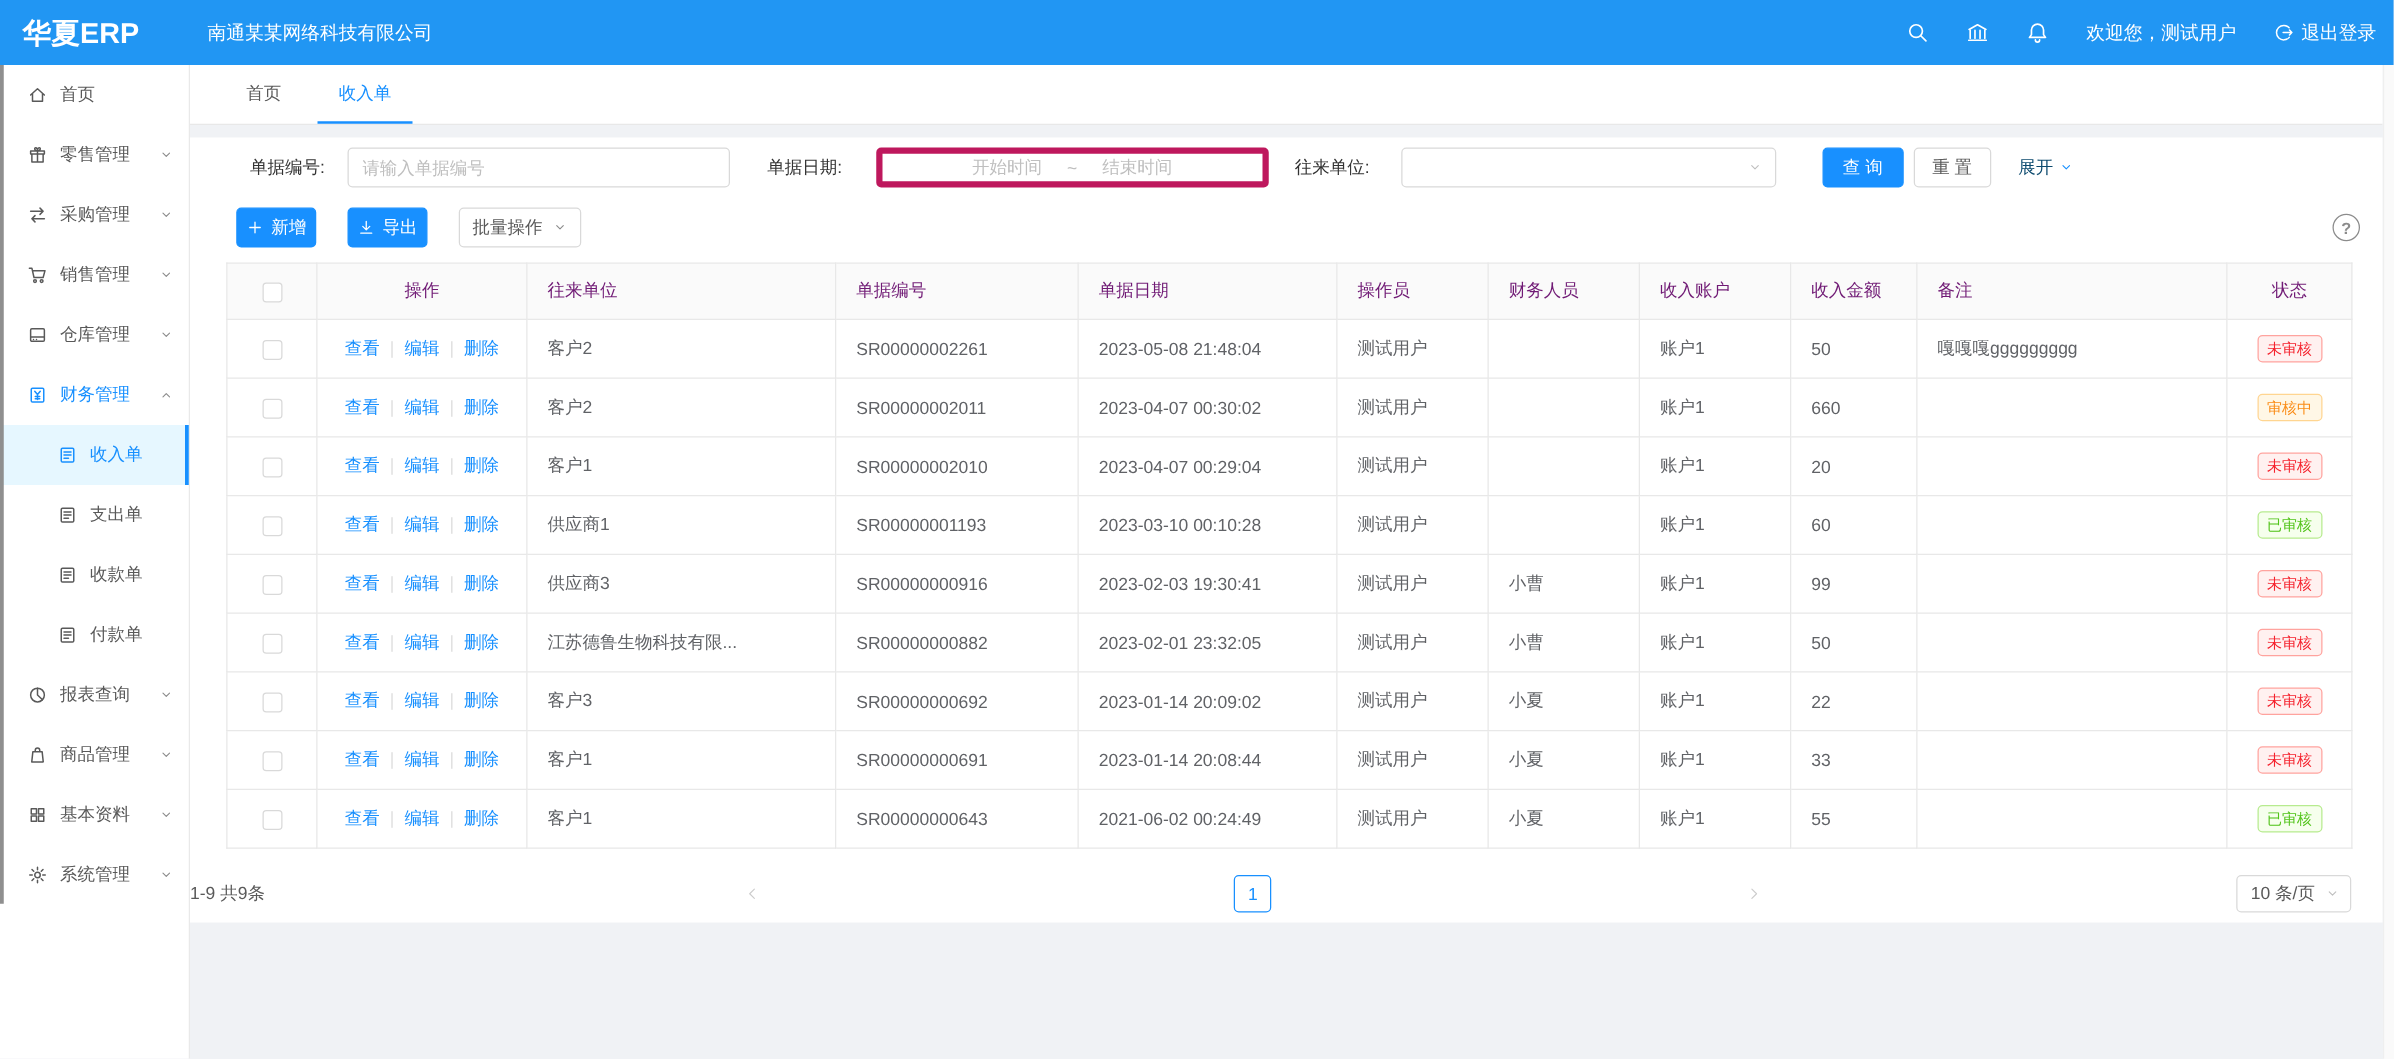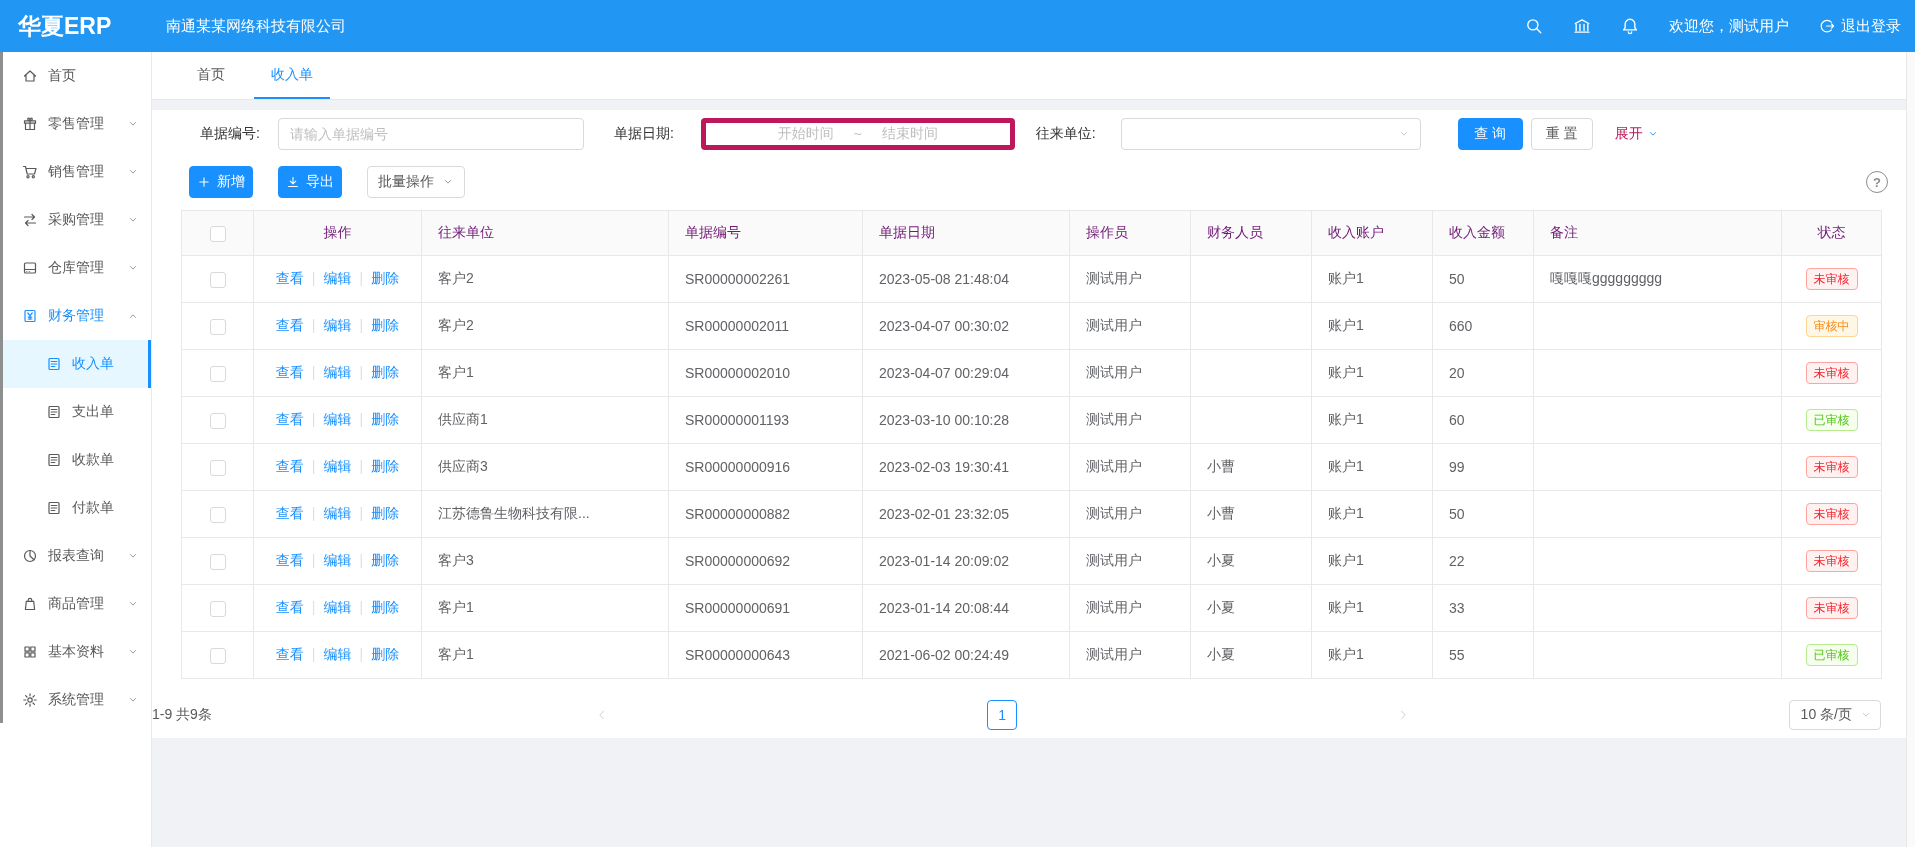--- a/index.html
+++ b/index.html
@@ -41,21 +41,21 @@
   .f-range{width:314px;height:32px;border:5px solid #be185d;border-radius:4px;margin-left:27px;display:flex;align-items:center;justify-content:center;gap:20px;font-size:14px;cursor:text;background:#fff}
   .f-range .ph{color:#bfbfbf}
   .f-select{width:300px;height:32px;border:1px solid #d9d9d9;border-radius:4px;margin-left:25px;display:flex;align-items:center;justify-content:flex-end;padding-right:10px;cursor:pointer;background:#fff}
   .chev{width:12px;height:12px;color:#bfbfbf;display:inline-flex}
   .chev svg{width:12px;height:12px}
   .btn{height:32px;border:1px solid #d9d9d9;background:#fff;border-radius:4px;font-size:14px;color:#595959;display:inline-flex;align-items:center;justify-content:center;cursor:pointer;font-family:inherit}
   .btn.primary{background:#1890ff;border-color:#1890ff;color:#fff}
   .w65{width:65px}.w62{width:62px}.w64{width:64px}
   .b-icon{width:14px;height:14px;display:inline-flex;margin-right:6px}
   .b-icon svg{width:14px;height:14px}
-  .expand{color:#be185d;font-size:14px;display:inline-flex;align-items:center;gap:4px;cursor:pointer}
+  .expand{color:#0c4a6e;font-size:14px;display:inline-flex;align-items:center;gap:4px;cursor:pointer}
   .expand .chev{color:#1890ff}
   .toolbar{display:flex;align-items:center;margin:16px 18px 0 37px}
   .toolbar .btn+.btn{margin-left:25px}
   .btn.batch{width:98px;gap:8px}
   .btn.batch .chev{color:#8c8c8c}
   .help{margin-left:auto;width:22px;height:22px;border:1px solid #8c8c8c;border-radius:50%;color:#8c8c8c;display:flex;align-items:center;justify-content:center;font-size:13px;font-weight:700;cursor:pointer}
   
   .grid-table{margin:12px 0 0 29px;border-collapse:collapse;table-layout:fixed;width:1700px;font-size:14px;background:#fff}
   .grid-table th{height:45px;background:#fafafa;font-weight:400;color:#701a75;border:1px solid #e8e8e8;padding:0 16px;text-align:left;white-space:nowrap}
   .grid-table td{height:47px;border:1px solid #e8e8e8;color:#606266;padding:0 16px;overflow:hidden;white-space:nowrap;text-overflow:ellipsis;background:#fff}
@@ -132,39 +132,39 @@
           <span class="mi-label">零售管理</span>
           <span class="mi-chev down">
             <svg viewBox="0 0 16 16" fill="none" stroke="currentColor" stroke-width="1.2" stroke-linecap="round" stroke-linejoin="round">
               <path d="M4.5 6 8 9.5 11.5 6"></path>
             </svg>
           </span>
         </div>
         <div class="menu-item">
           <span class="mi-icon">
             <svg viewBox="0 0 16 16" fill="none" stroke="currentColor" stroke-width="1.2" stroke-linecap="round" stroke-linejoin="round">
+              <path d="M2.5 5h10M10 2.5 12.5 5 10 7.5M13.5 11h-10M6 8.5 3.5 11 6 13.5"></path>
+            </svg>
+          </span>
+          <span class="mi-label">采购管理</span>
+          <span class="mi-chev down">
+            <svg viewBox="0 0 16 16" fill="none" stroke="currentColor" stroke-width="1.2" stroke-linecap="round" stroke-linejoin="round">
+              <path d="M4.5 6 8 9.5 11.5 6"></path>
+            </svg>
+          </span>
+        </div>
+        <div class="menu-item">
+          <span class="mi-icon">
+            <svg viewBox="0 0 16 16" fill="none" stroke="currentColor" stroke-width="1.2" stroke-linecap="round" stroke-linejoin="round">
               <path d="M1.5 2.5h2l1.7 7.5h7.3l1.5-5.5H4"></path>
               <circle cx="6" cy="12.8" r="1.1"></circle>
               <circle cx="11.3" cy="12.8" r="1.1"></circle>
             </svg>
           </span>
           <span class="mi-label">销售管理</span>
-          <span class="mi-chev down">
-            <svg viewBox="0 0 16 16" fill="none" stroke="currentColor" stroke-width="1.2" stroke-linecap="round" stroke-linejoin="round">
-              <path d="M4.5 6 8 9.5 11.5 6"></path>
-            </svg>
-          </span>
-        </div>
-        <div class="menu-item">
-          <span class="mi-icon">
-            <svg viewBox="0 0 16 16" fill="none" stroke="currentColor" stroke-width="1.2" stroke-linecap="round" stroke-linejoin="round">
-              <path d="M2.5 5h10M10 2.5 12.5 5 10 7.5M13.5 11h-10M6 8.5 3.5 11 6 13.5"></path>
-            </svg>
-          </span>
-          <span class="mi-label">采购管理</span>
           <span class="mi-chev down">
             <svg viewBox="0 0 16 16" fill="none" stroke="currentColor" stroke-width="1.2" stroke-linecap="round" stroke-linejoin="round">
               <path d="M4.5 6 8 9.5 11.5 6"></path>
             </svg>
           </span>
         </div>
         <div class="menu-item">
           <span class="mi-icon">
             <svg viewBox="0 0 16 16" fill="none" stroke="currentColor" stroke-width="1.2" stroke-linecap="round" stroke-linejoin="round">
               <rect x="2.5" y="3" width="11" height="10" rx="1"></rect>

